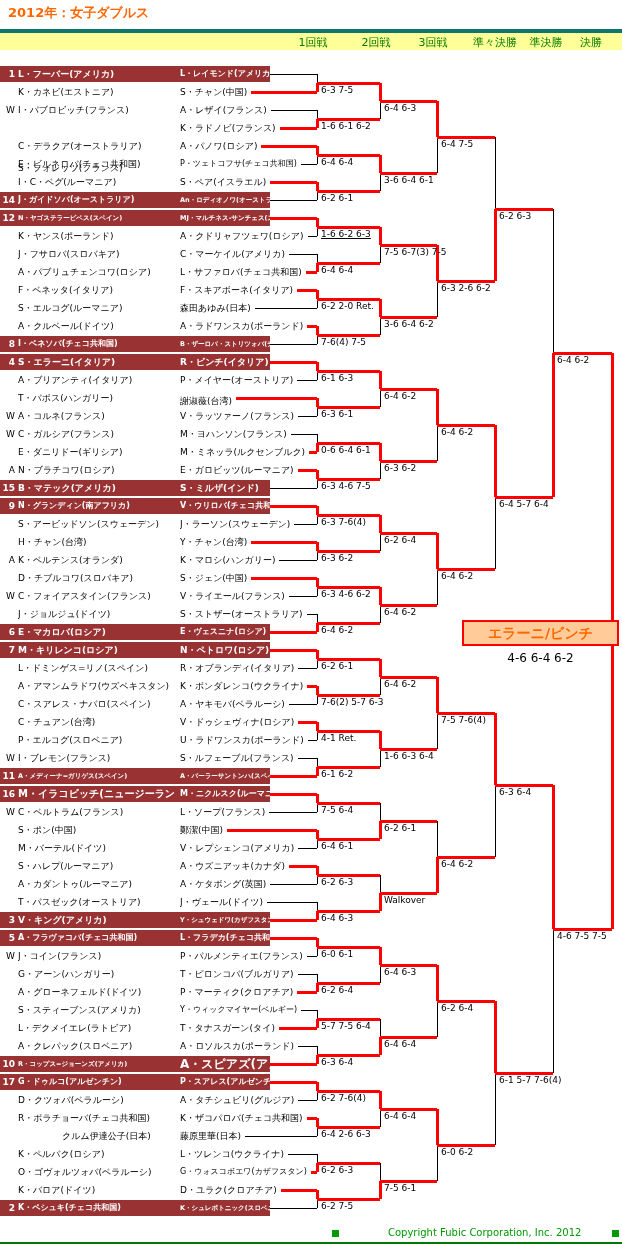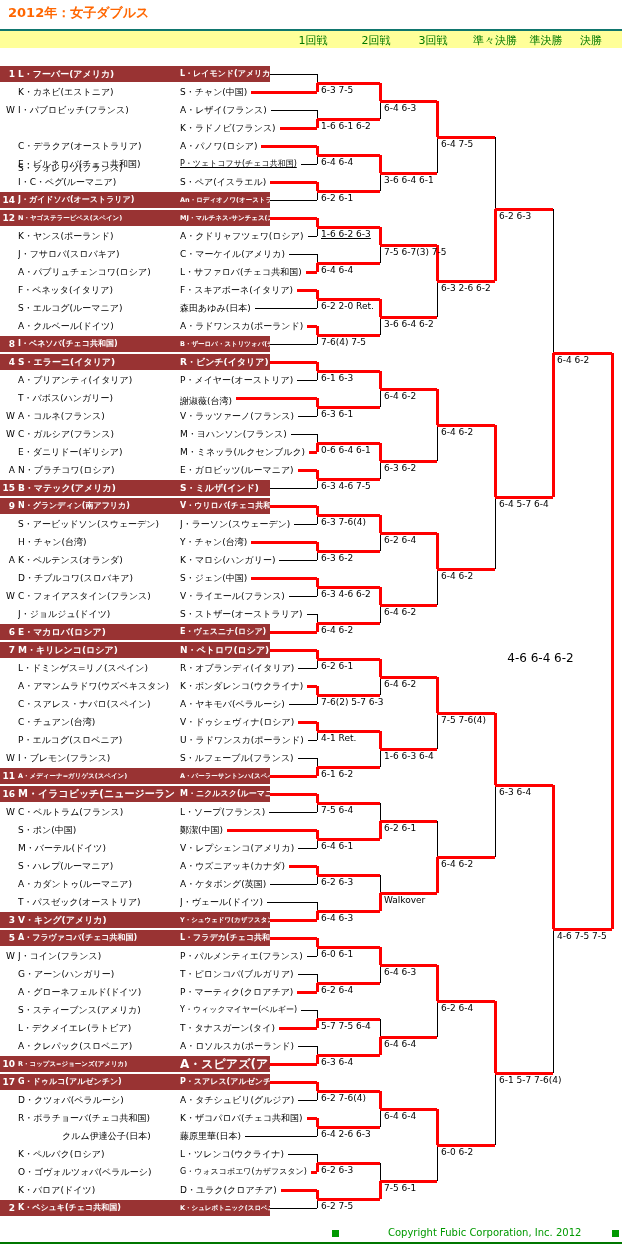--- a/index.html
+++ b/index.html
@@ -1,19 +1,19 @@
 <!DOCTYPE html>
 <html><head>
 <meta charset="utf-8">
 <style>
   html,body{margin:0;padding:0;background:#fff;}
   #page{position:relative;width:622px;height:1247px;background:#ffffff;overflow:hidden;
         font-family:"DejaVu Sans","Liberation Sans",sans-serif;}
   #page-title{position:absolute;left:8px;top:4px;font-size:13px;font-weight:bold;color:#FF6600;white-space:nowrap;}
-  #round-bar{position:absolute;left:0;top:29px;width:622px;height:17px;background:#FFFF99;border-top:2px solid #0f766e;box-sizing:content-box;}
+  #round-bar{position:absolute;left:0;top:29px;width:622px;height:17px;background:#FFFF99;border-top:4px solid #0f766e;box-sizing:content-box;}
   .round-label{position:absolute;top:2px;transform:translateX(-50%);font-size:11px;color:#007700;white-space:nowrap;}
   #bracket-svg{position:absolute;left:0;top:0;z-index:0;}
   #layer-rows{position:absolute;left:0;top:0;width:622px;height:1247px;z-index:1;}
   .seedband{position:absolute;left:0;width:270px;height:16px;background:#993333;}
   .mk{position:absolute;left:2px;width:13px;text-align:right;font-size:9px;height:14px;line-height:14px;color:#000;z-index:2;}
   .mk.band{color:#fff;font-weight:bold;}
   .nm{position:absolute;height:14px;line-height:14px;white-space:nowrap;overflow:hidden;font-size:9px;color:#000;z-index:2;}
   .nm.c1{left:18px;max-width:160px;}
   .nm.c2{left:180px;background:#fff;padding-right:4px;max-width:135px;}
   .nm.band{color:#fff;font-weight:bold;}
@@ -333,21 +333,21 @@
       <div class="nm c1" style="top: 85px;">K・カネビ(エストニア)</div>
       <div class="nm c2" style="top: 85px;">S・チャン(中国)</div>
       <div class="mk" style="top: 103px;">W</div>
       <div class="nm c1" style="top: 103px;">I・パブロビッチ(フランス)</div>
       <div class="nm c2" style="top: 103px;">A・レザイ(フランス)</div>
       <div class="nm c1" style="top: 121px; margin-top: 40px;">S・フォレッツ(フランス)</div>
       <div class="nm c2" style="top: 121px;">K・ラドノビ(フランス)</div>
       <div class="nm c1" style="top: 139px;">C・デラクア(オーストラリア)</div>
       <div class="nm c2" style="top: 139px;">A・パノワ(ロシア)</div>
       <div class="nm c1" style="top: 157px;">E・ビルネロバ(チェコ共和国)</div>
-      <div class="nm c2" style="top: 157px; font-size: 8px; text-decoration: underline;">P・ツェトコフサ(チェコ共和国)</div>
+      <div class="nm c2" style="top: 157px; font-size: 8px;">P・ツェトコフサ(チェコ共和国)</div>
       <div class="nm c1" style="top: 175px;">I・C・ベグ(ルーマニア)</div>
       <div class="nm c2" style="top: 175px;">S・ペア(イスラエル)</div>
       <div class="seedband" style="top: 192px;"></div>
       <div class="mk band" style="top: 193px;">14</div>
       <div class="nm c1 band" style="top: 193px; font-size: 8px;">J・ガイドソバ(オーストラリア)</div>
       <div class="nm c2 band" style="top: 193px; font-size: 6.5px;">An・ロディオノワ(オーストラリア)</div>
       <div class="seedband" style="top: 210px;"></div>
       <div class="mk band" style="top: 211px;">12</div>
       <div class="nm c1 band" style="top: 211px; font-size: 6.5px;">N・ヤゴステラービベス(スペイン)</div>
       <div class="nm c2 band" style="top: 211px; font-size: 6.5px;">MJ・マルチネス-サンチェス(スペイン)</div>
@@ -551,18 +551,21 @@
       <div class="score" style="left: 441px; top: 859px;">6-4 6-2</div>
       <div class="score" style="left: 441px; top: 1003px;">6-2 6-4</div>
       <div class="score" style="left: 441px; top: 1147px;">6-0 6-2</div>
       <div class="score" style="left: 499px; top: 211px;">6-2 6-3</div>
       <div class="score" style="left: 499px; top: 499px;">6-4 5-7 6-4</div>
       <div class="score" style="left: 499px; top: 787px;">6-3 6-4</div>
       <div class="score" style="left: 499px; top: 1075px;">6-1 5-7 7-6(4)</div>
       <div class="score" style="left: 557px; top: 355px;">6-4 6-2</div>
       <div class="score" style="left: 557px; top: 931px;">4-6 7-5 7-5</div>
     </div>
+  <div id="champion-box">
+    <span>エラーニ/ビンチ</span>
+  </div>
   <div id="final-score">4-6 6-4 6-2</div>
   <div class="footer-sq" style="left:332px;"></div>
   <div id="copyright">Copyright Fubic Corporation, Inc. 2012</div>
   <div class="footer-sq" style="left:612px;"></div>
   <div id="footer-line"></div>
 </div>
 
 </body></html>

